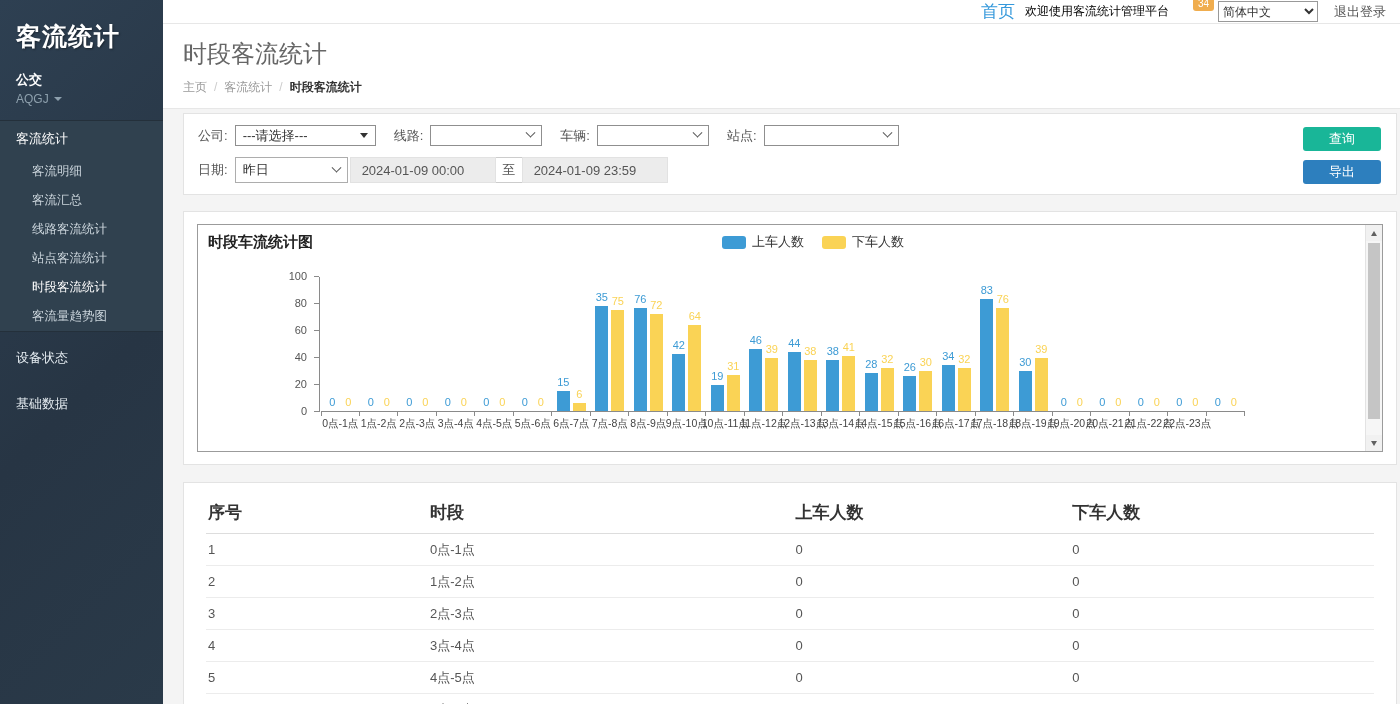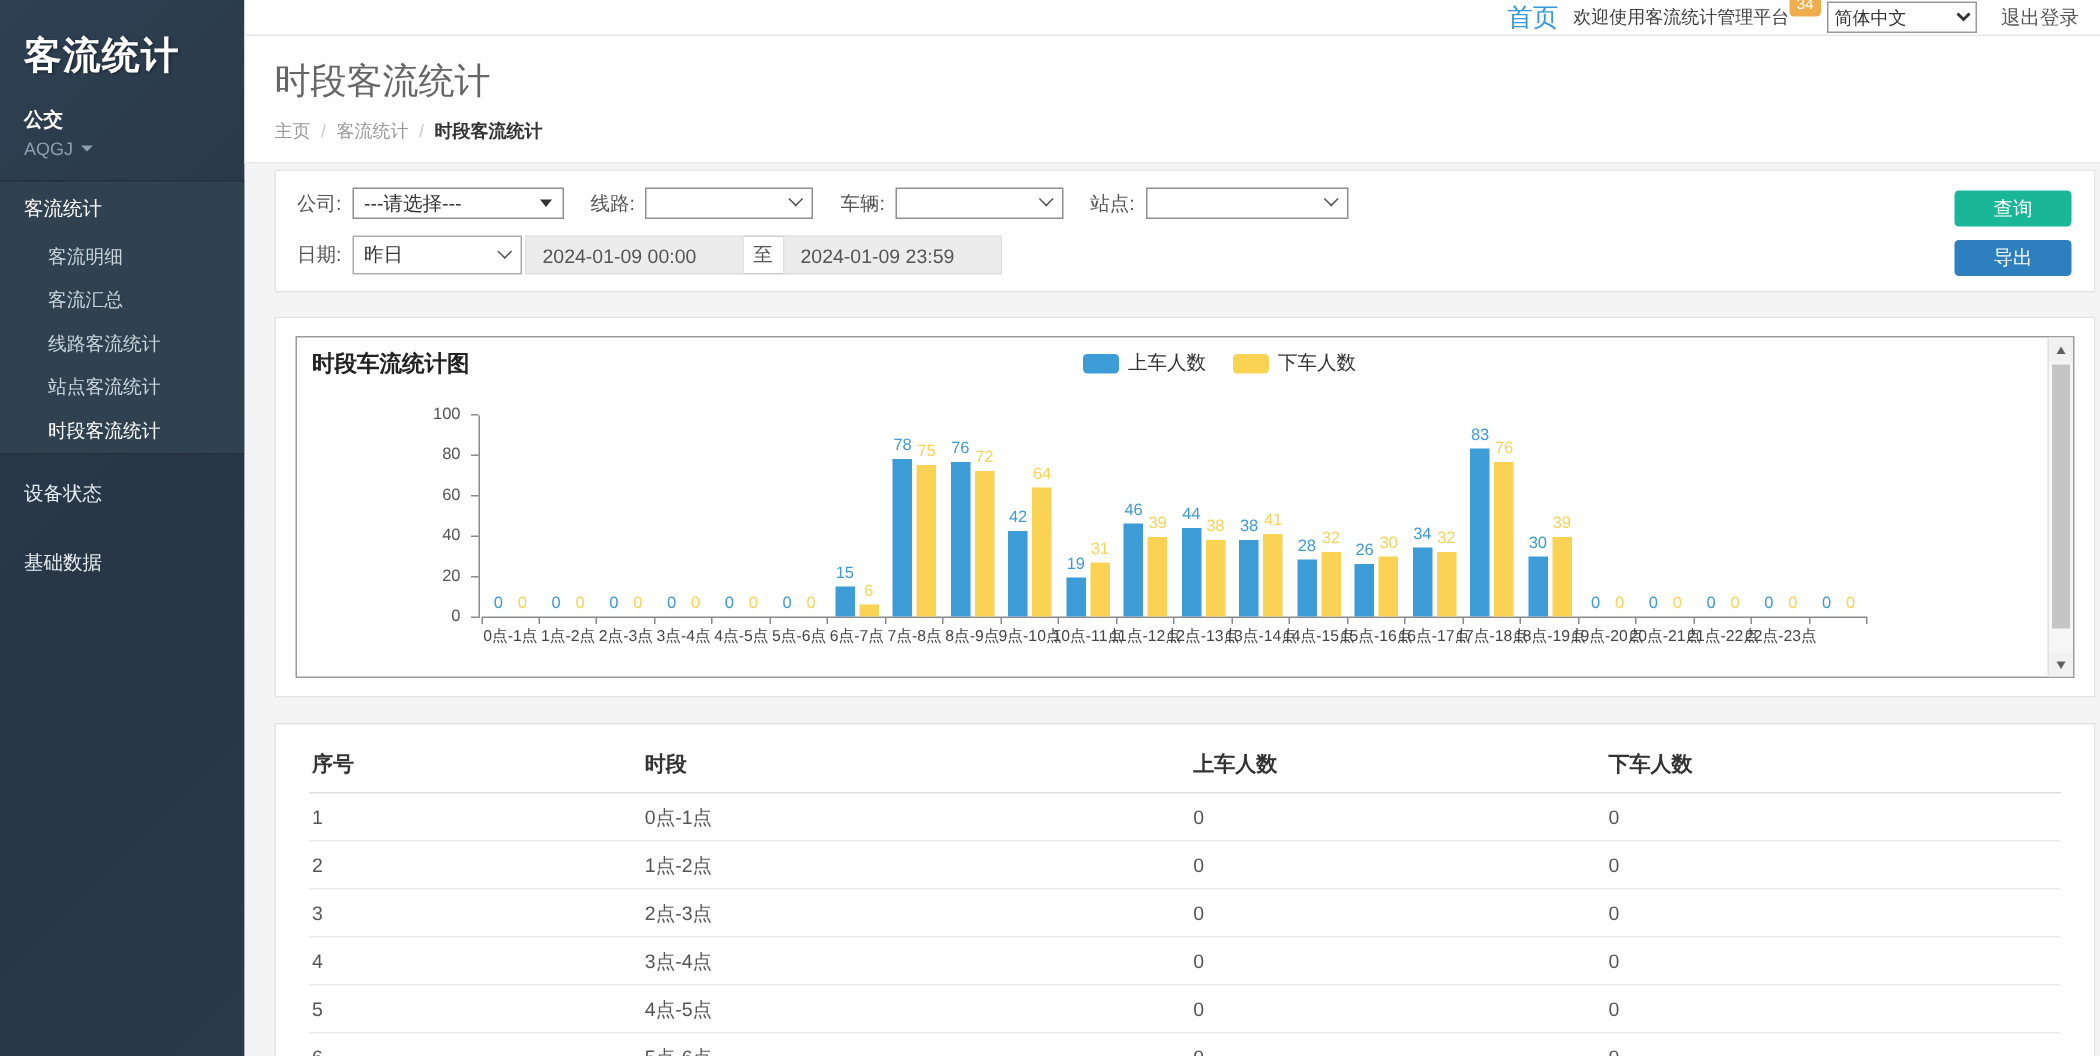--- a/index.html
+++ b/index.html
@@ -20,21 +20,21 @@
   .menu-header { padding:9px 16px; color:#fff; font-size:13px; cursor:pointer; }
   .submenu .sub-item { padding:6px 28px 6px 32px; color:#ccd6dd; font-size:12.5px; cursor:pointer; }
   .submenu .sub-item.active { color:#ffffff; }
   .menu-item { padding:11px 16px; margin-top:6px; color:#e6edf2; font-size:13px; cursor:pointer; }
 
   
   .main { flex:1; display:flex; flex-direction:column; background:#f4f4f4; }
   .topbar { height:44px; background:#fff; border-bottom:1px solid #e7e7e7; display:flex;
             align-items:center; justify-content:flex-end; padding-right:14px; }
   .home-link { color:#3498db; font-size:17px; margin-right:10px; cursor:pointer; }
-  .welcome { color:#404040; font-size:12px; margin-right:0; }
+  .welcome { color:#000000; font-size:12px; margin-right:24px; }
   .badge { background:#f0ad4e; color:#fff; font-size:10px; padding:2px 5px; border-radius:3px;
            position:relative; top:-8px; margin-right:4px; }
   .lang-select { width:100px; height:21px; font-size:12px; color:#333; border:1px solid #999;
                  background:#fff; font-family:inherit; margin-right:16px; }
   .logout { color:#555; font-size:13px; cursor:pointer; }
 
   .page-header { background:#fff; border-bottom:1px solid #e7e7e7; padding:14px 20px 12px 20px; }
   .page-title { color:#666; font-size:24px; font-weight:400; }
   .breadcrumb { margin-top:9px; font-size:12px; color:#999; }
   .breadcrumb .sep { color:#ccc; margin:0 7px; }
@@ -95,21 +95,21 @@
   .vs-btn { position:absolute; left:0; width:16px; height:16px; background:#f1f1f1; display:flex;
             align-items:center; justify-content:center; cursor:pointer; }
   .vs-up { top:0; } .vs-down { bottom:0; }
   .tri-up-s { width:0; height:0; border-left:3.5px solid transparent; border-right:3.5px solid transparent; border-bottom:5px solid #606060; }
   .tri-down-s { width:0; height:0; border-left:3.5px solid transparent; border-right:3.5px solid transparent; border-top:5px solid #606060; }
   .vs-thumb { position:absolute; left:2px; width:12px; top:18px; bottom:32px; background:#c5c5c5; cursor:pointer; }
 
   
   .table-panel { padding:9px 22px 0 22px; min-height:218px; }
   table { width:100%; border-collapse:collapse; table-layout:fixed; }
-  th { text-align:left; font-size:14px; color:#333; font-weight:bold; padding:9px 2px; border-bottom:1px solid #ddd; }
+  th { text-align:left; font-size:17px; color:#333; font-weight:bold; padding:9px 2px; border-bottom:1px solid #ddd; }
   td { font-size:13px; color:#555; padding:6.5px 2px; border-bottom:1px solid #ececec; }
 </style>
 </head>
 <body>
 
 <div class="app">
 
   <div class="sidebar">
     <div class="logo">客流统计</div>
     <div class="org">公交</div>
@@ -119,20 +119,21 @@
     </div>
     <div id="sidebar-menu">
         <div class="menu-group">
           <div class="menu-header">客流统计</div>
           <div class="submenu">
             <div class="sub-item">客流明细</div>
             <div class="sub-item">客流汇总</div>
             <div class="sub-item">线路客流统计</div>
             <div class="sub-item">站点客流统计</div>
             <div class="sub-item active">时段客流统计</div>
+            <div class="sub-item">客流量趋势图</div>
           </div>
         </div>
         <div class="menu-item">设备状态</div>
         <div class="menu-item">基础数据</div>
       </div>
   </div>
 
   <div class="main">
 
     <div class="topbar">
@@ -306,21 +307,21 @@
                 </div>
                 <div class="bar-wrap">
                   <div class="bar" style="height: 8.1px; background: rgb(250, 211, 85);"></div>
                   <div class="bar-val" style="bottom: 11.1px; color: rgb(250, 211, 85);">6</div>
                 </div>
                 <div class="cat-label">6点-7点</div>
               </div>
               <div class="cat">
                 <div class="bar-wrap">
                   <div class="bar" style="height: 105.3px; background: rgb(61, 155, 213);"></div>
-                  <div class="bar-val" style="bottom: 108.3px; color: rgb(61, 155, 213);">78</div>
+                  <div class="bar-val" style="bottom: 108.3px; color: rgb(61, 155, 213);">35</div>
                 </div>
                 <div class="bar-wrap">
                   <div class="bar" style="height: 101.25px; background: rgb(250, 211, 85);"></div>
                   <div class="bar-val" style="bottom: 104.25px; color: rgb(250, 211, 85);">75</div>
                 </div>
                 <div class="cat-label">7点-8点</div>
               </div>
               <div class="cat">
                 <div class="bar-wrap">
                   <div class="bar" style="height: 102.6px; background: rgb(61, 155, 213);"></div>

